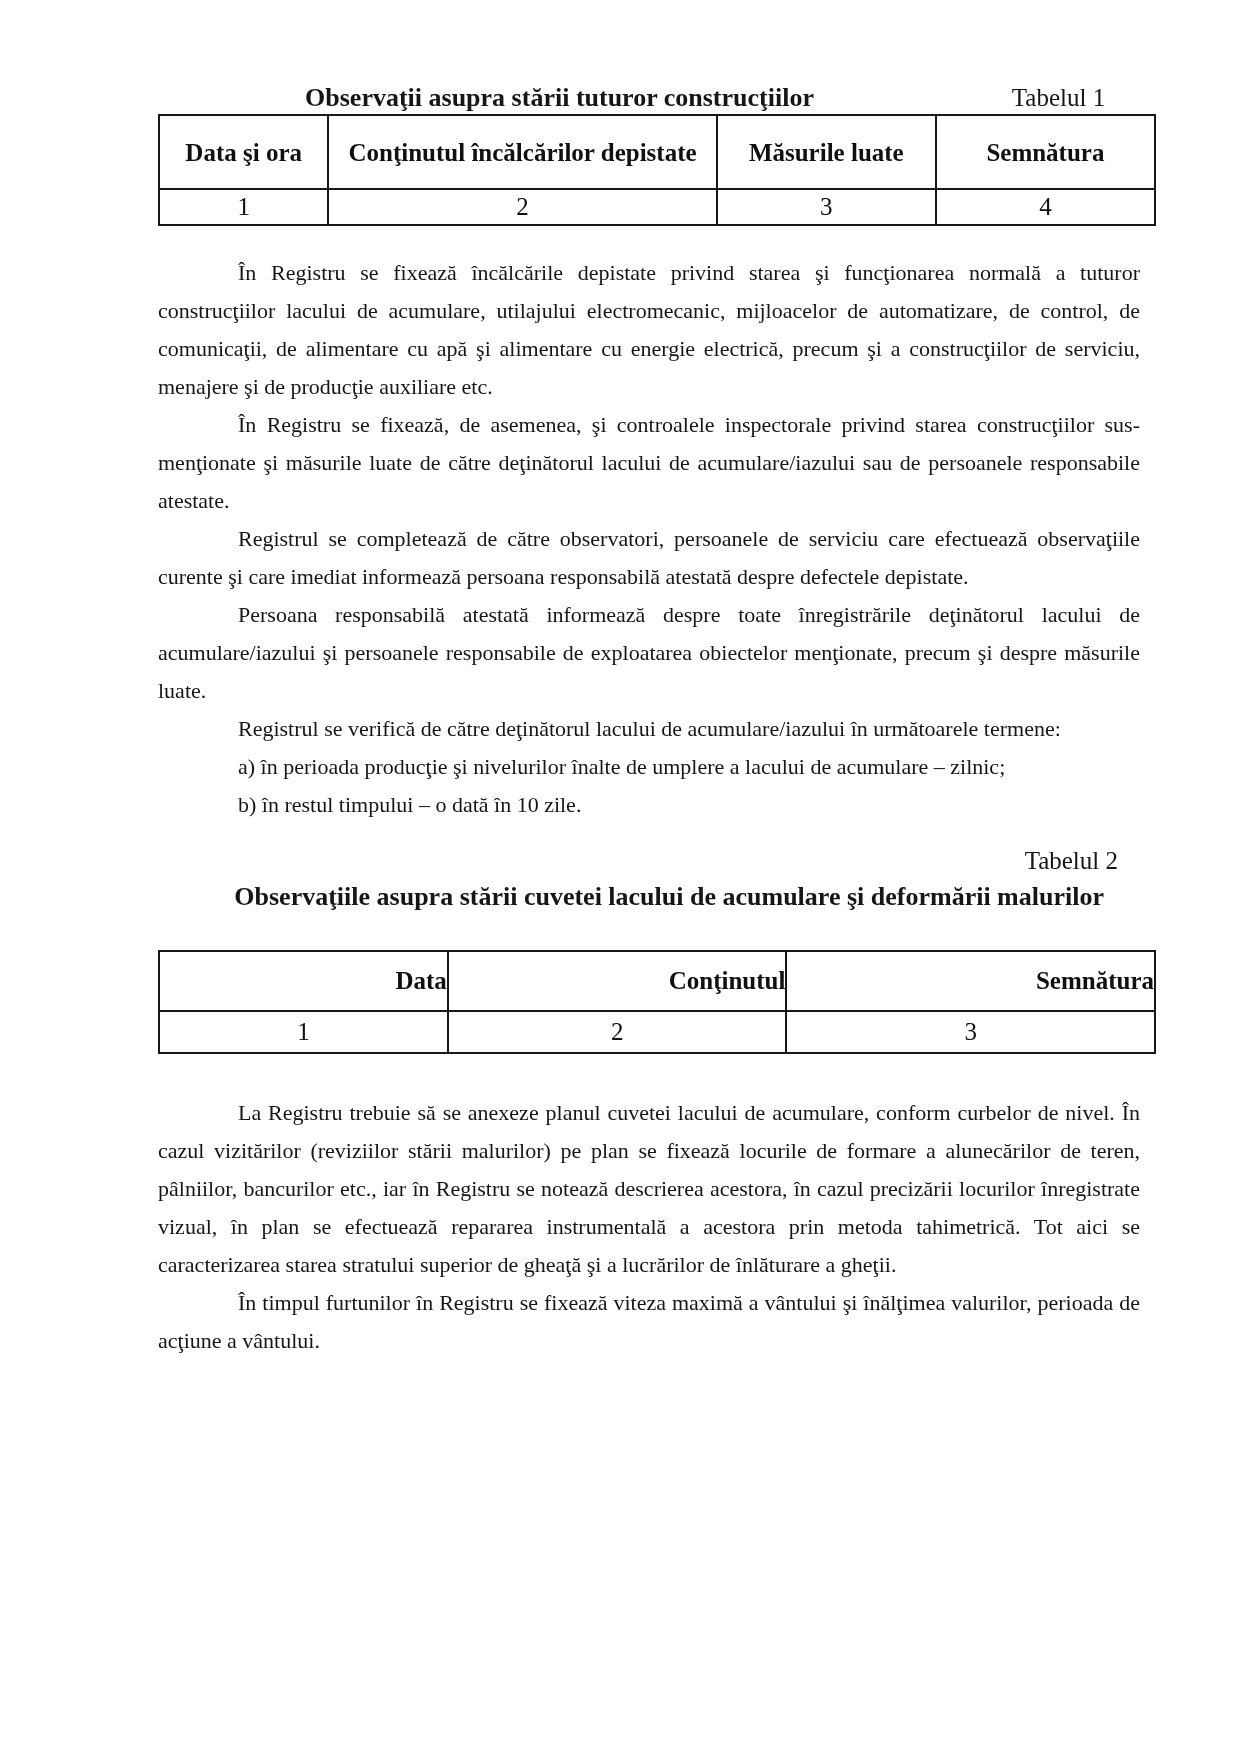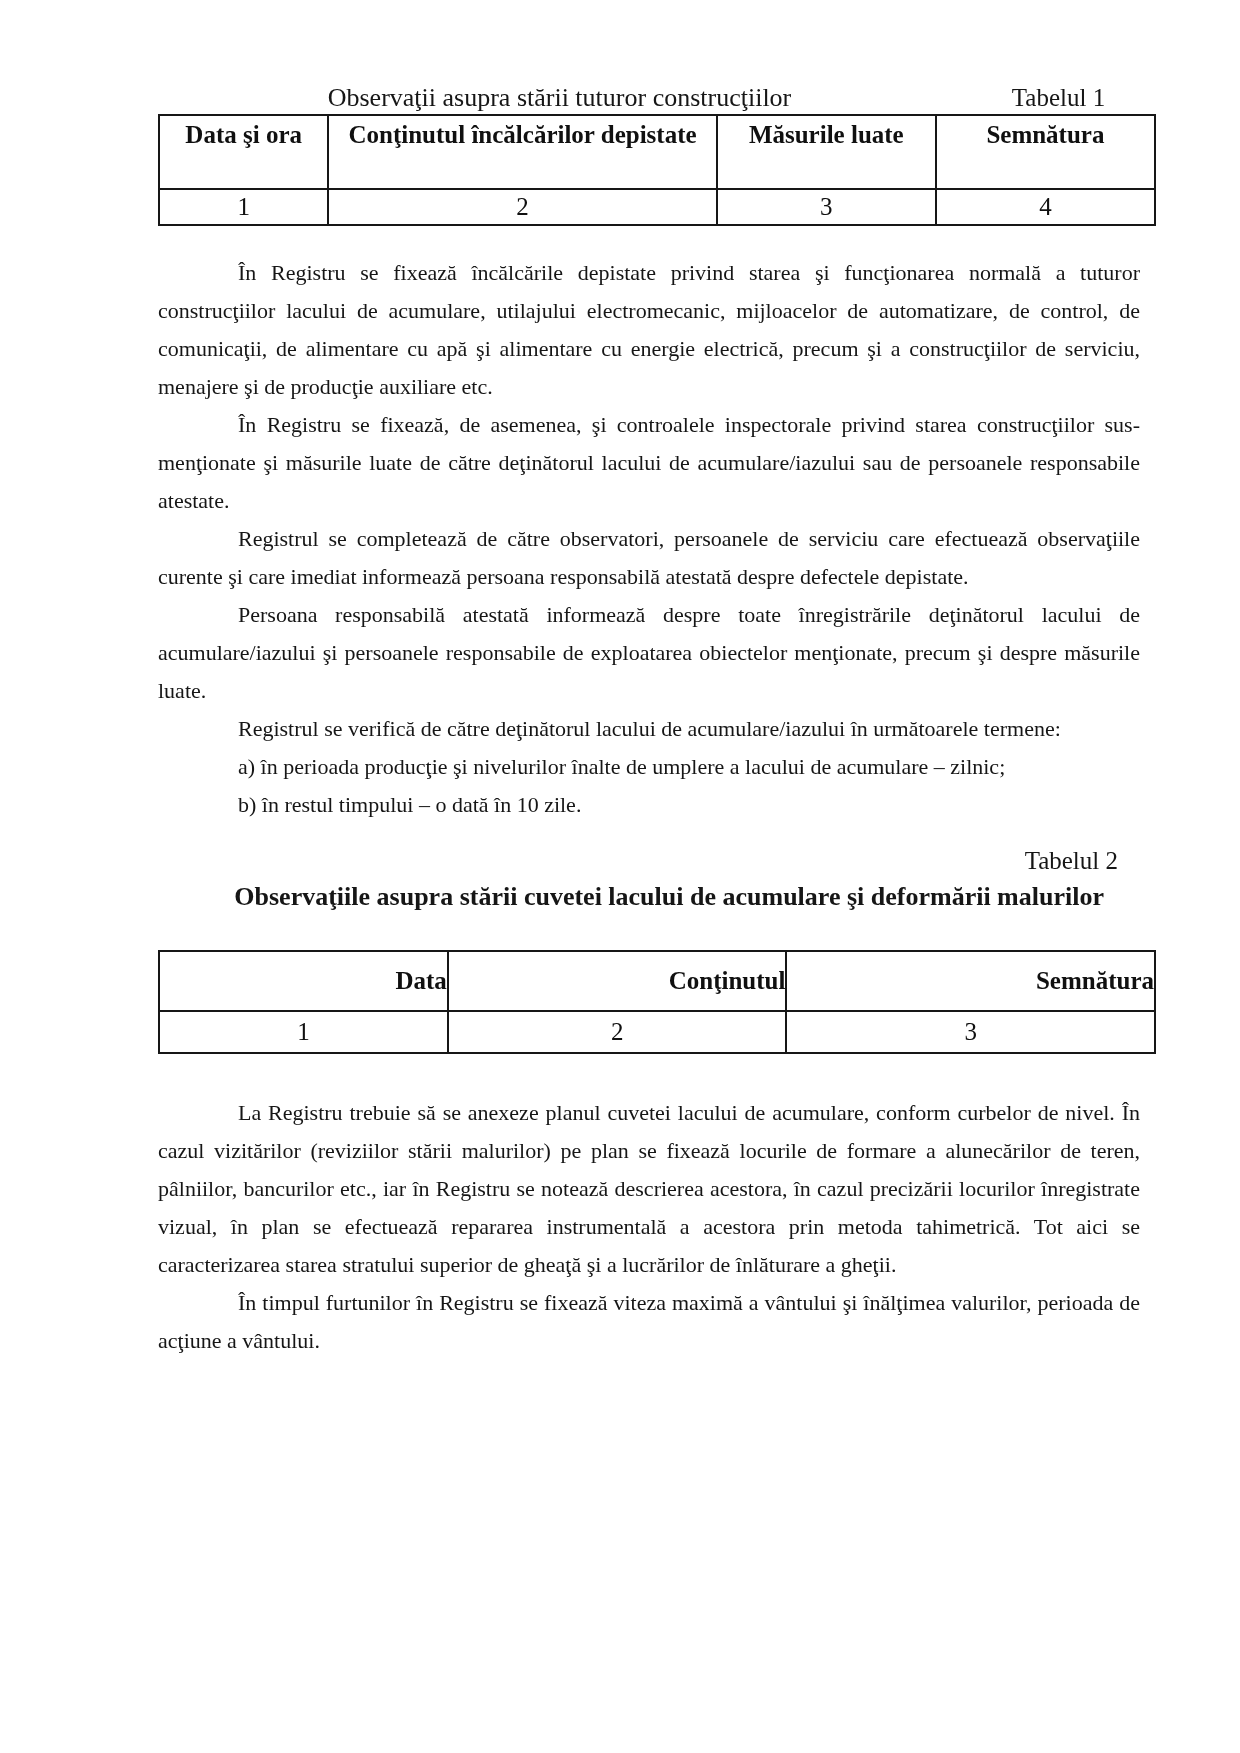--- a/index.html
+++ b/index.html
@@ -25,21 +25,21 @@
   
   .caption-row {
     display: flex;
     align-items: flex-end;
     width: 998px;
     margin-bottom: 2px;
   }
   .caption-title {
     flex: 1 1 auto;
     text-align: center;
-    font-weight: normal;
+    font-weight: bold;
     font-size: 26px;
     line-height: 28px;
   }
   .caption-label {
     width: 195px;
     text-align: center;
     font-size: 25px;
     line-height: 28px;
     font-weight: normal;
   }
@@ -50,21 +50,21 @@
     table-layout: fixed;
     color: #101010;
   }
   table.reg-table th, table.reg-table td {
     border: 2px solid #171717;
     text-align: center;
     font-size: 25px;
     line-height: 34px;
     background: #ffffff;
   }
-  table.t1 th { vertical-align: top; padding-top: 2px; height: 74px; font-weight: bold; }
+  table.t1 th { vertical-align: top; padding-top: 20px; height: 74px; font-weight: bold; }
   table.t1 td { height: 34px; font-weight: normal; }
   table.t1 col.c1 { width: 17%; }
   table.t1 col.c2 { width: 39%; }
   table.t1 col.c3 { width: 22%; }
   table.t1 col.c4 { width: 22%; }
   table.t2 th { height: 60px; vertical-align: middle; font-weight: bold; text-align: right; }
   table.t2 td { height: 42px; font-weight: normal; }
   table.t2 col.c1 { width: 29%; }
   table.t2 col.c2 { width: 34%; }
   table.t2 col.c3 { width: 37%; }

